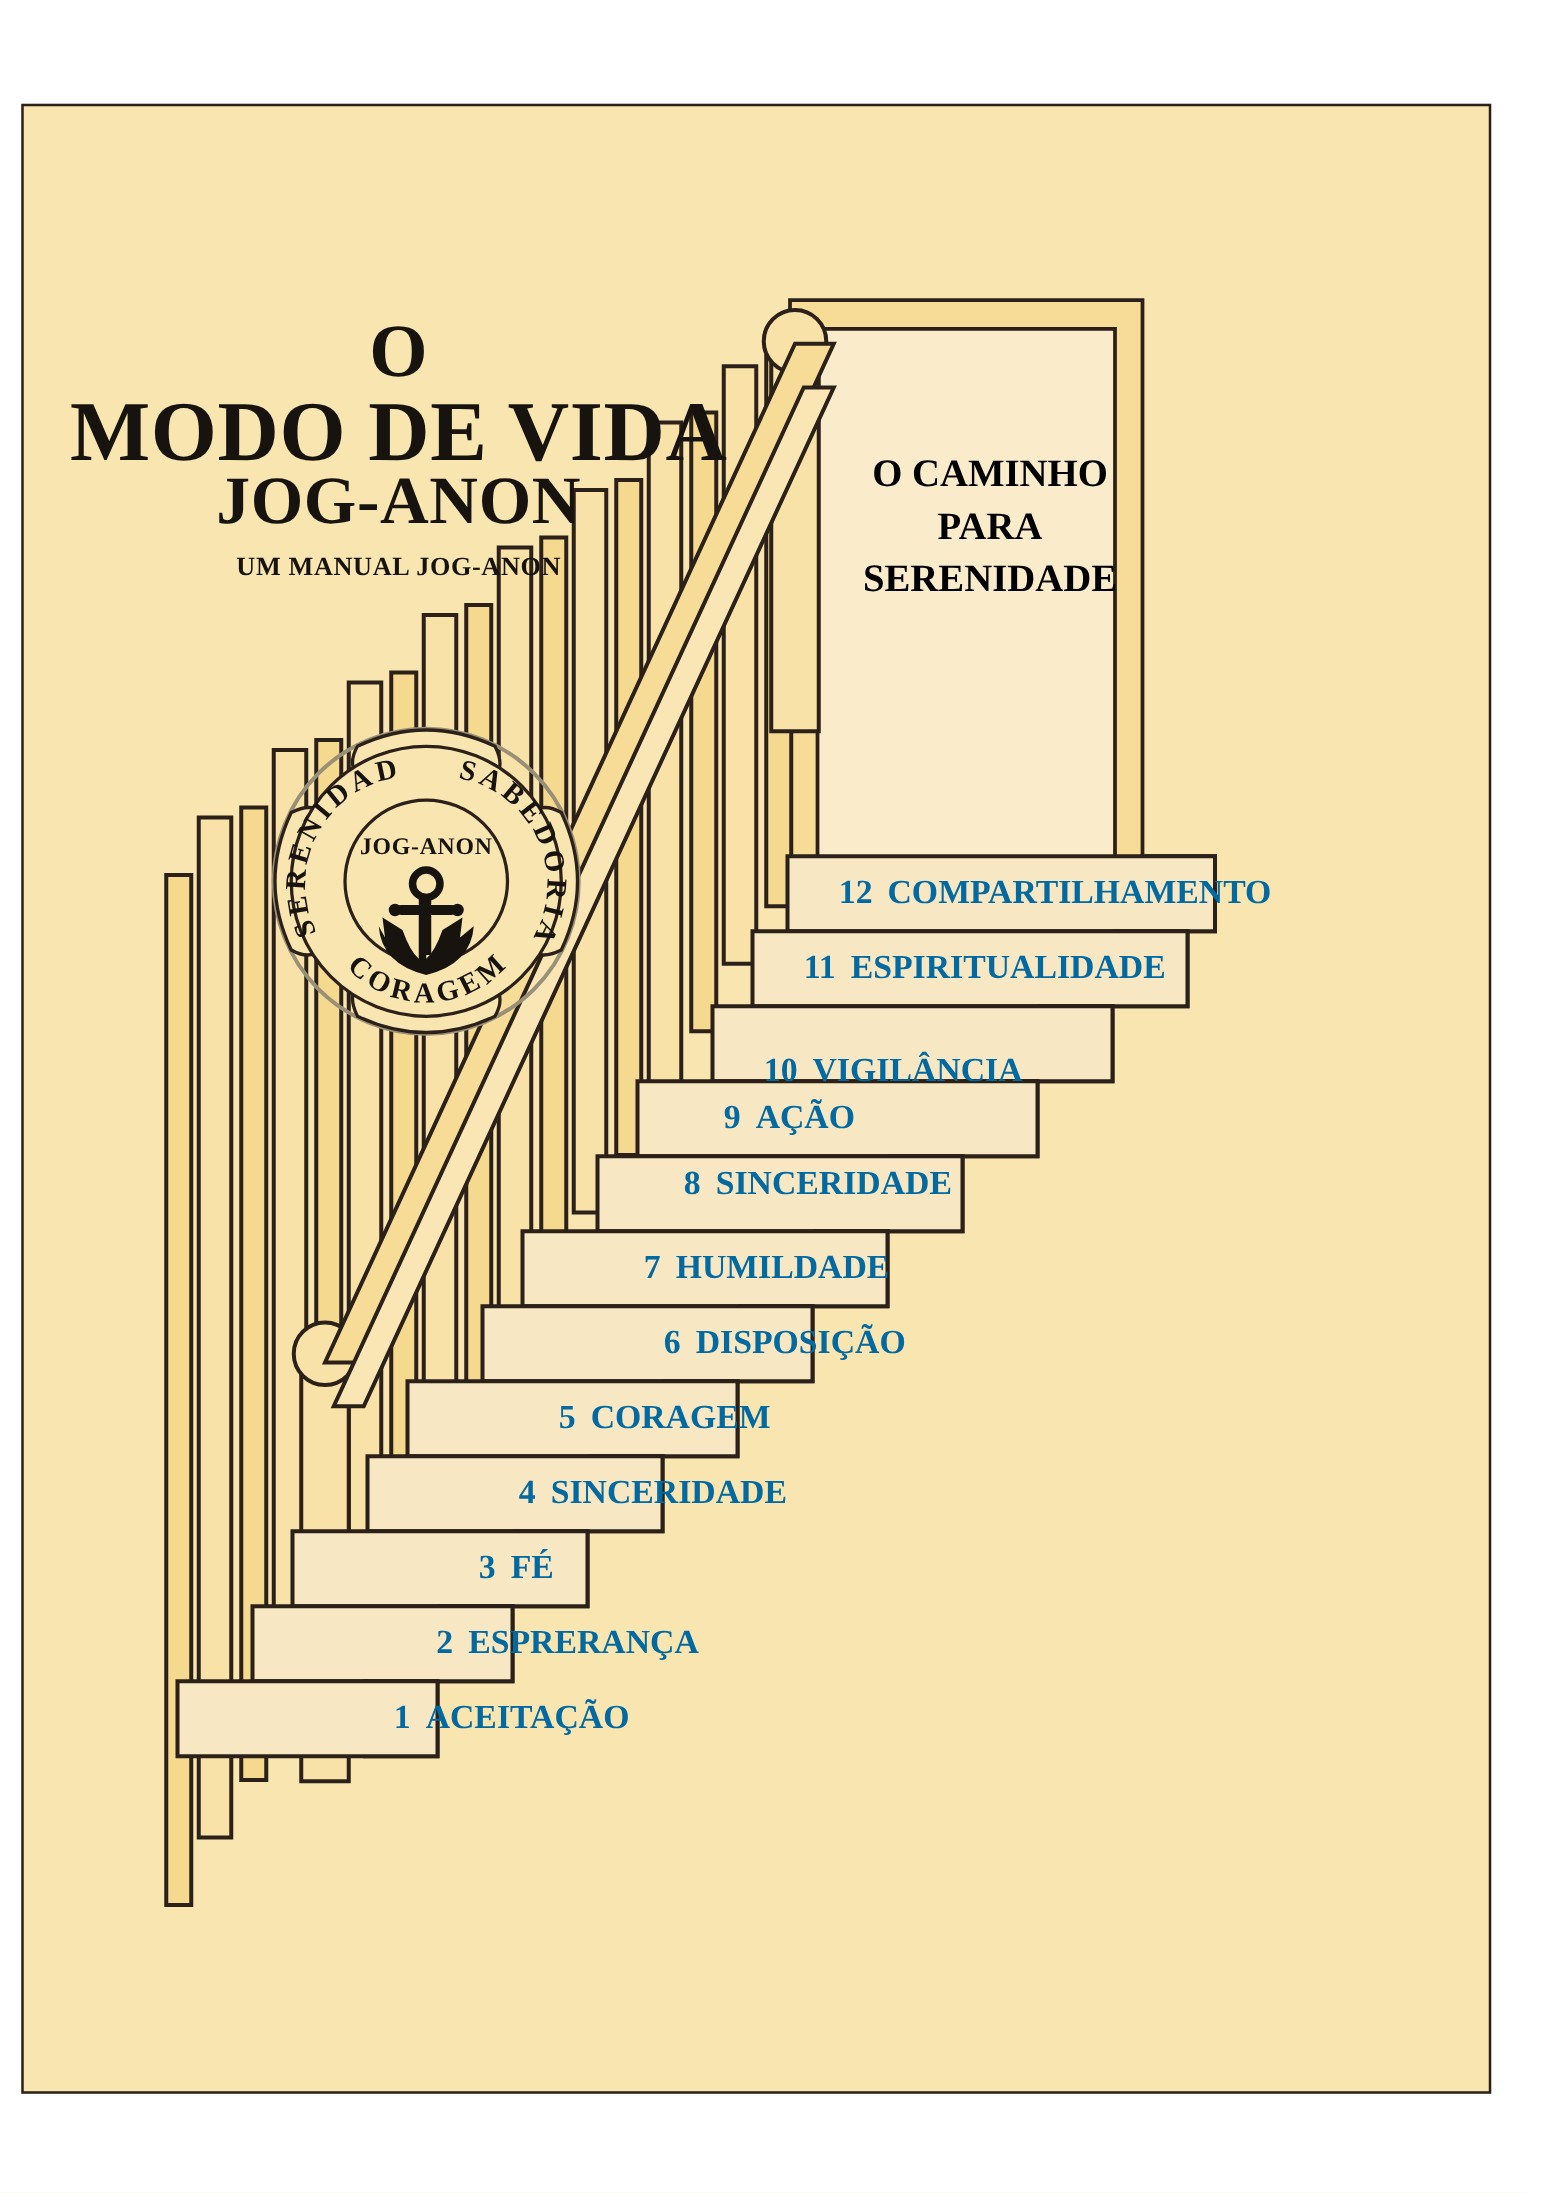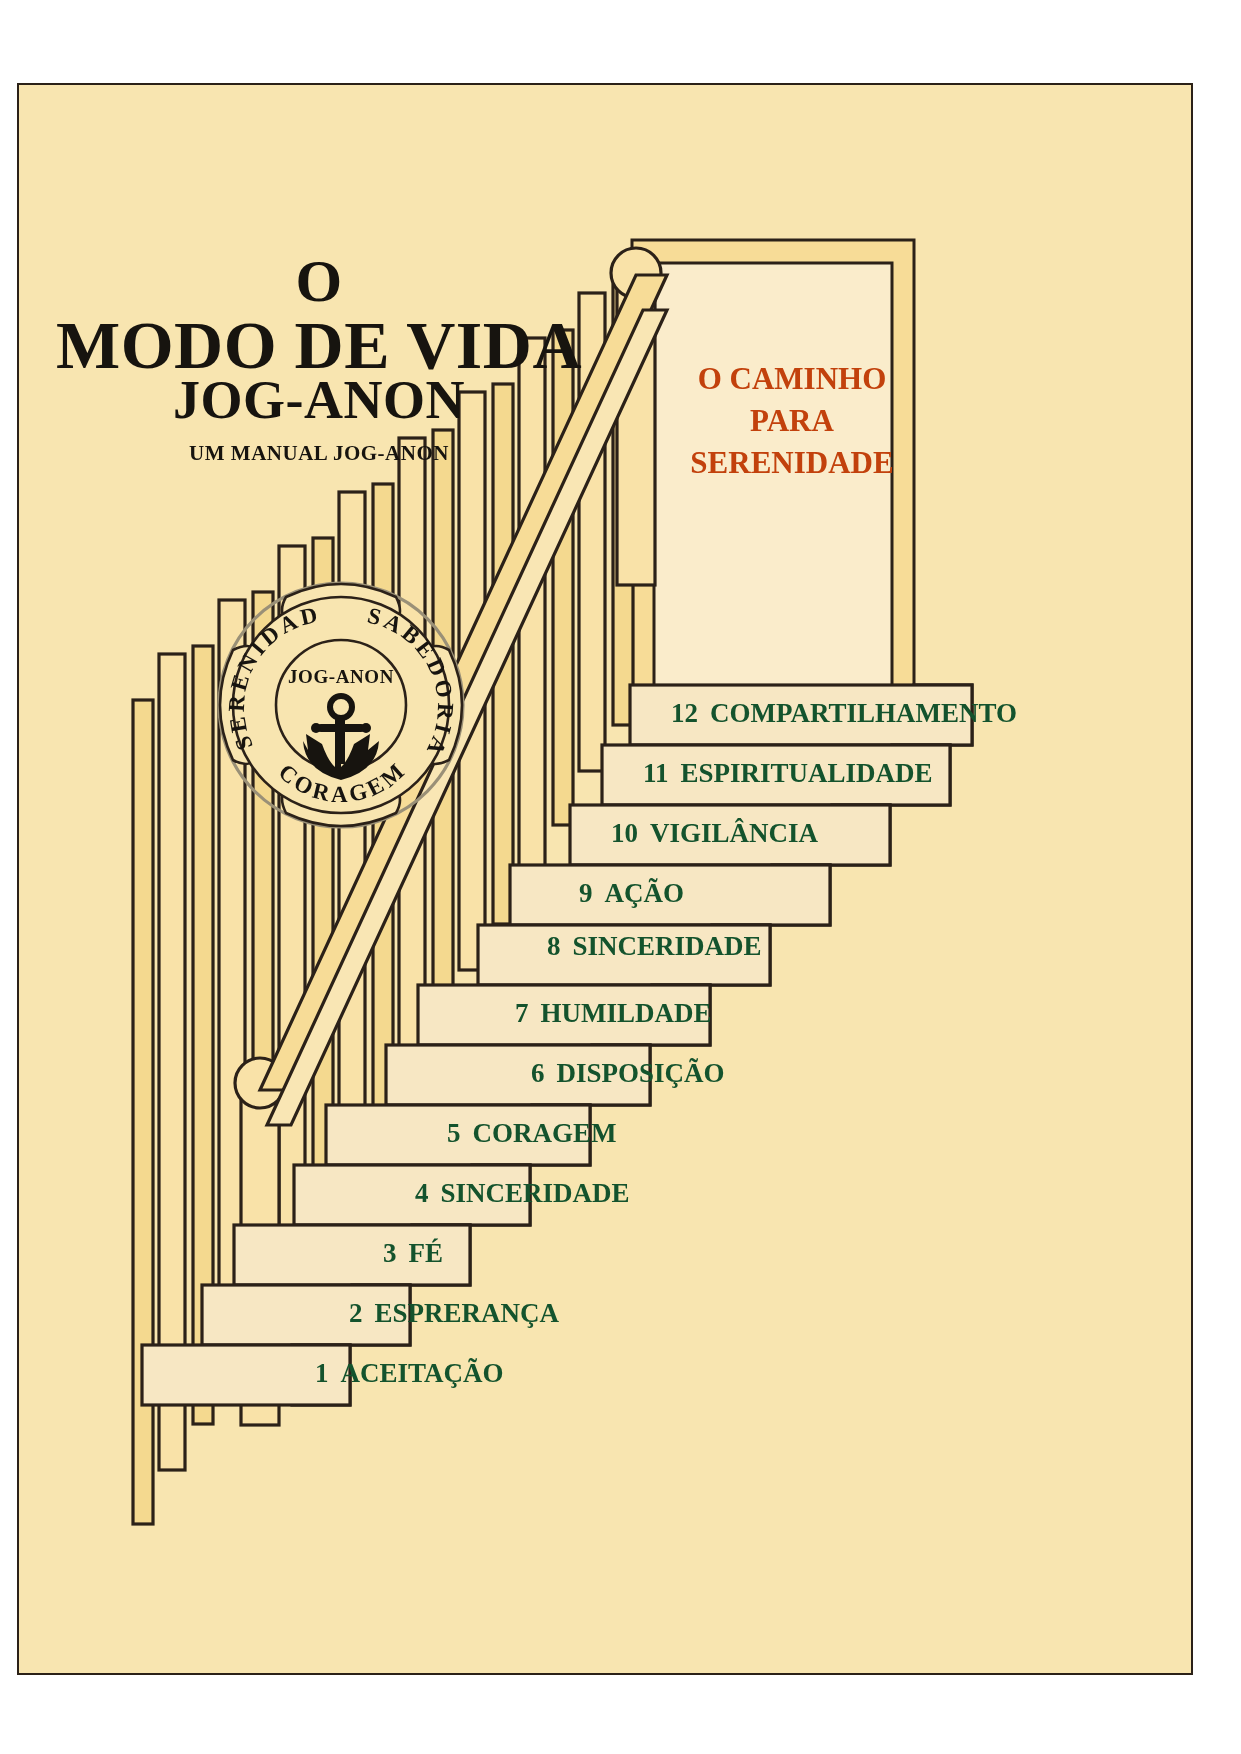--- a/index.html
+++ b/index.html
@@ -28,30 +28,30 @@
     letter-spacing:0.5px;
     white-space:nowrap;
     line-height:1;
   }
   #t1{left:0;top:166px;width:600px;font-size:60px;}
   #t2{left:0;top:226px;width:600px;font-size:68px;}
   #t3{left:0;top:288px;width:600px;font-size:54px;}
   #t4{left:0;top:358px;width:600px;font-size:21px;}
 
   .doorline{
-    position:absolute;text-align:center;color:#c2410c;
+    position:absolute;text-align:center;color:#000000;
     font-family:"Liberation Serif", serif;font-weight:bold;
     font-size:31px;white-space:nowrap;line-height:1;
   }
   #d1{left:648px;top:278px;width:250px;}
   #d2{left:648px;top:320px;width:250px;}
   #d3{left:648px;top:362px;width:250px;}
 
   .steplabel{
-    position:absolute;color:#14532d;
+    position:absolute;color:#0369a1;
     font-family:"Liberation Serif", serif;font-weight:bold;
     font-size:27px;white-space:nowrap;line-height:1;
   }
   .stepnum{margin-right:12px;}
 
   .logotext{
     font-family:"Liberation Serif", serif;font-weight:bold;
     fill:#17140f;
   }
 </style>
@@ -201,21 +201,21 @@
     <div class="ttl" id="t3">JOG-ANON</div>
     <div class="ttl" id="t4">UM MANUAL JOG-ANON</div>
 
     <div class="doorline" id="d1">O CAMINHO</div>
     <div class="doorline" id="d2">PARA</div>
     <div class="doorline" id="d3">SERENIDADE</div>
 
     <div id="step-labels">
         <div class="steplabel" style="left: 652px; top: 615px;"><span class="stepnum">12</span><span>COMPARTILHAMENTO</span></div>
         <div class="steplabel" style="left: 624px; top: 675px;"><span class="stepnum">11</span><span>ESPIRITUALIDADE</span></div>
-        <div class="steplabel" style="left: 592px; top: 735px;"><span class="stepnum">10</span><span>VIGILÂNCIA</span></div>
+        <div class="steplabel" style="left: 592px; top: 758px;"><span class="stepnum">10</span><span>VIGILÂNCIA</span></div>
         <div class="steplabel" style="left: 560px; top: 795px;"><span class="stepnum">9</span><span>AÇÃO</span></div>
         <div class="steplabel" style="left: 528px; top: 848px;"><span class="stepnum">8</span><span>SINCERIDADE</span></div>
         <div class="steplabel" style="left: 496px; top: 915px;"><span class="stepnum">7</span><span>HUMILDADE</span></div>
         <div class="steplabel" style="left: 464px; top: 975px; margin-left: 48px;"><span class="stepnum">6</span><span>DISPOSIÇÃO</span></div>
         <div class="steplabel" style="left: 428px; top: 1035px;"><span class="stepnum">5</span><span>CORAGEM</span></div>
         <div class="steplabel" style="left: 396px; top: 1095px;"><span class="stepnum">4</span><span>SINCERIDADE</span></div>
         <div class="steplabel" style="left: 364px; top: 1155px;"><span class="stepnum">3</span><span>FÉ</span></div>
         <div class="steplabel" style="left: 330px; top: 1215px;"><span class="stepnum">2</span><span>ESPRERANÇA</span></div>
         <div class="steplabel" style="left: 296px; top: 1275px;"><span class="stepnum">1</span><span>ACEITAÇÃO</span></div>
       </div>

